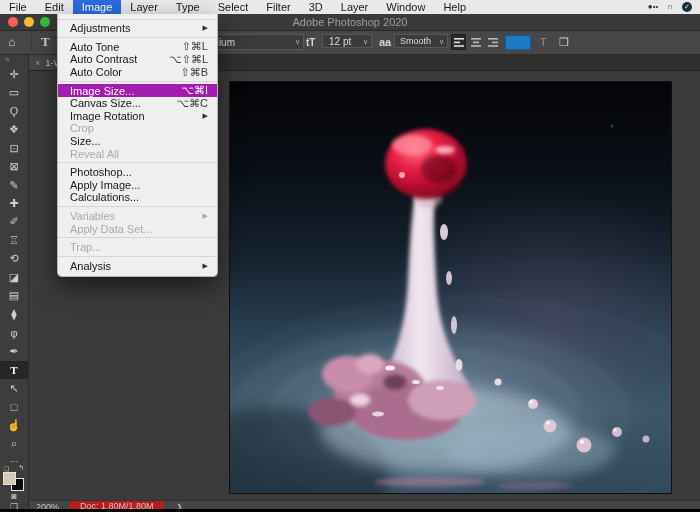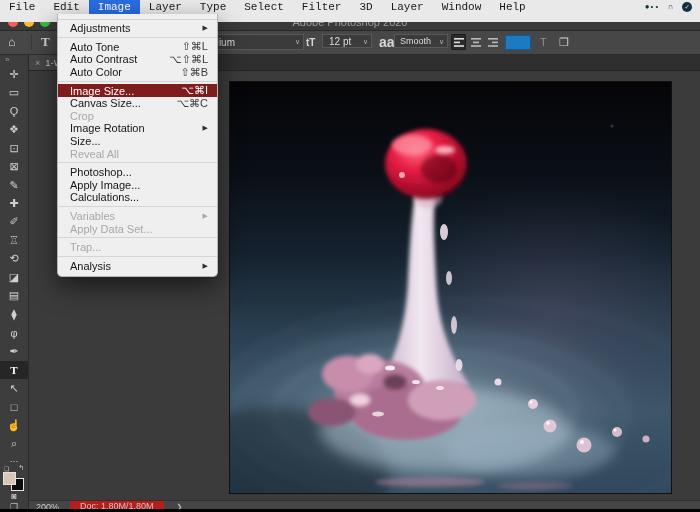--- a/index.html
+++ b/index.html
@@ -1,21 +1,21 @@
 <!DOCTYPE html>
 <html><head>
 <meta charset="utf-8">
 <style>
   html,body{margin:0;padding:0;background:#222;}
   .stage{position:relative;width:700px;height:512px;overflow:hidden;background:#000;
          font-family:"Liberation Sans",sans-serif;-webkit-font-smoothing:antialiased;}
 
   
-  .menubar{position:absolute;top:0;left:0;right:0;height:22px;background:#e9e9e9;
-           display:flex;align-items:flex-start;font-size:11px;color:#181818;z-index:40;font-family:Liberation Mono, monospace;}
+  .menubar{position:absolute;top:0;left:0;right:0;height:14px;background:#e9e9e9;
+           display:flex;align-items:flex-end;font-size:11px;color:#181818;z-index:40;}
   .mb-item{padding:0 9px;line-height:14px;cursor:default;}
   .mb-item.active{background:#2a6ce3;color:#fff;}
   .mb-status{margin-left:auto;display:flex;gap:9px;align-items:center;padding-right:8px;}
   .mb-ico{font-size:8px;color:#14323d;line-height:14px;}
   .mb-ico.circ{width:10px;height:10px;border-radius:50%;background:#14323d;color:#e9e9e9;
                font-size:7px;line-height:10px;text-align:center;align-self:center;}
 
   
   .window{position:absolute;top:14px;left:0;right:0;bottom:0;display:flex;flex-direction:column;}
   .titlebar{height:16px;background:#3a3a3a;border-bottom:1px solid #282828;position:relative;
@@ -74,21 +74,21 @@
   .menu{position:absolute;left:57px;top:14px;width:161px;background:#efefef;
         border:1px solid #b5b5b5;border-top:none;border-radius:0 0 5px 5px;
         box-shadow:0 10px 26px rgba(0,0,0,.55);z-index:60;padding:2px 0 4px;
         font-size:11px;color:#161616;box-sizing:border-box;}
   .mi{height:12.6px;display:flex;align-items:center;justify-content:space-between;
       padding:0 9px 0 12px;cursor:default;}
   .mi-short{color:#3a3a3a;}
   .mi-arrow{font-size:7px;color:#2e2e2e;}
   .mi.dis{color:#a8a8a8;}
   .mi.dis .mi-short,.mi.dis .mi-arrow{color:#a8a8a8;}
-  .mi.hl{background:#7f1d1d;color:#fff;}
+  .mi.hl{background:#a21caf;color:#fff;}
   .mi.hl .mi-short{color:#fff;}
   .msep{height:1px;background:#d5d5d5;margin:2.5px 0;}
 </style>
 </head>
 <body>
 
 <div class="stage">
 
   <div class="menubar">
     <span class="mb-item">File</span>
@@ -126,21 +126,21 @@
       <span class="ob" style="left:41px;font-size:13px;font-family:'Liberation Serif',serif;font-weight:bold;">T</span>
       <span class="ob ob-box" style="left:160px;width:142px;position:absolute;">
         <span style="position:absolute;right:68px;">Medium</span>
         <span class="ob-chev">∨</span>
       </span>
       <span class="ob" style="left:306px;font-size:10px;font-weight:bold;">tT</span>
       <span class="ob ob-box" style="left:322px;width:50px;position:absolute;padding-left:6px;box-sizing:border-box;">
         <span>12 pt</span>
         <span class="ob-chev">∨</span>
       </span>
-      <span class="ob" style="left:379px;font-size:14px;font-weight:bold;">aa</span>
+      <span class="ob" style="left:379px;font-size:11px;font-weight:bold;">aa</span>
       <span class="ob ob-box" style="left:394px;width:54px;position:absolute;padding-left:5px;box-sizing:border-box;font-size:9px;">
         <span>Smooth</span>
         <span class="ob-chev">∨</span>
       </span>
       <span class="ob" style="left:451px;gap:2px;">
         <span class="alignbtn sel">
           <svg width="10" height="9" viewBox="0 0 10 9">
               <g fill="#e0e0e0">
                 <rect width="10" height="1.6"></rect>
                 <rect y="3.6" width="6" height="1.6"></rect>
@@ -385,26 +385,26 @@
       </div>
     <div class="msep"></div>
     <div class="mi hl">
         <span>Image Size...</span>
         <span class="mi-short">⌥⌘I</span>
       </div>
     <div class="mi">
         <span>Canvas Size...</span>
         <span class="mi-short">⌥⌘C</span>
       </div>
+    <div class="mi">
+        <span>Image Rotation</span>
+        <span class="mi-arrow">▶</span>
+      </div>
     <div class="mi dis">
         <span>Crop</span>
-      </div>
-    <div class="mi">
-        <span>Image Rotation</span>
-        <span class="mi-arrow">▶</span>
       </div>
     <div class="mi">
         <span>Size...</span>
       </div>
     <div class="mi dis">
         <span>Reveal All</span>
       </div>
     <div class="msep"></div>
     <div class="mi">
         <span>Photoshop...</span>

